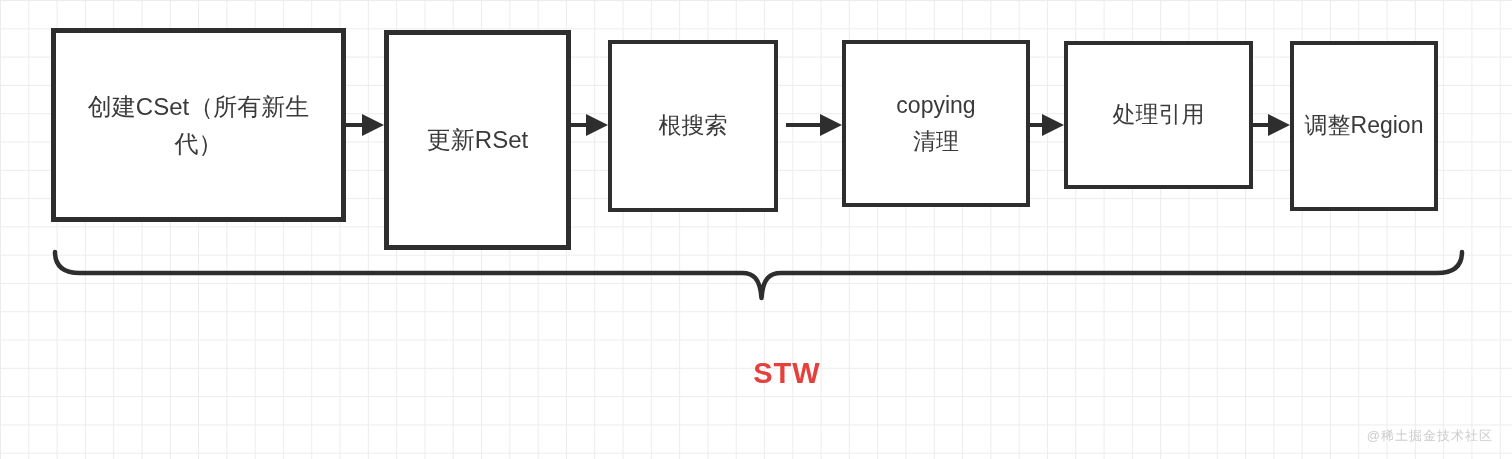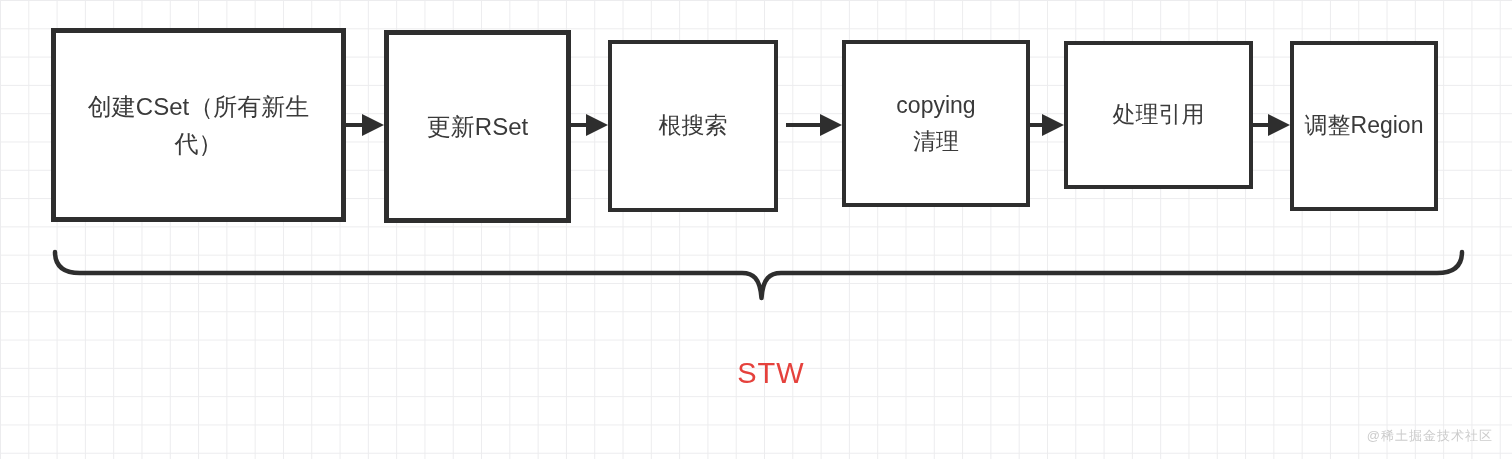--- a/index.html
+++ b/index.html
@@ -33,21 +33,21 @@
     justify-content:center;
     text-align:center;
     color:var(--text-color);
     box-sizing:border-box;
   }
   .box .box-label{
     white-space:pre-line;
     line-height:1.55;
   }
   .b1{left:51px;top:28px;width:295px;height:194px;border-width:5px;font-size:24px;padding:15px 26px;}
-  .b2{left:384px;top:30px;width:187px;height:193px;border-width:5px;font-size:24px;}
+  .b2{left:384px;top:30px;width:187px;height:220px;border-width:5px;font-size:24px;}
   .b3{left:608px;top:40px;width:170px;height:172px;font-size:23px;}
   .b4{left:842px;top:40px;width:188px;height:167px;font-size:23px;}
   .b5{left:1064px;top:41px;width:189px;height:148px;font-size:23px;}
   .b6{left:1290px;top:41px;width:148px;height:170px;font-size:23px;}
 
   .arrow{position:absolute;top:114px;height:22px;}
   .a1{left:346px;width:38px;}
   .a2{left:571px;width:37px;}
   .a3{left:786px;width:56px;}
   .a4{left:1030px;width:34px;}
@@ -71,24 +71,24 @@
   .brace path{
     fill:none;
     stroke:var(--border-color);
     stroke-width:4.5;
     stroke-linecap:round;
     stroke-linejoin:round;
   }
 
   .stw{
     position:absolute;
-    left:704px;top:357px;width:134px;
+    left:720px;top:357px;width:134px;
     text-align:center;
     font-size:29px;
-    font-weight:normal;
+    font-weight:bold;
     color:var(--stw-color);
     letter-spacing:1px;
   }
   .watermark{
     position:absolute;
     right:19px;bottom:14px;
     font-size:13px;
     color:var(--watermark-color);
     letter-spacing:1px;
   }

